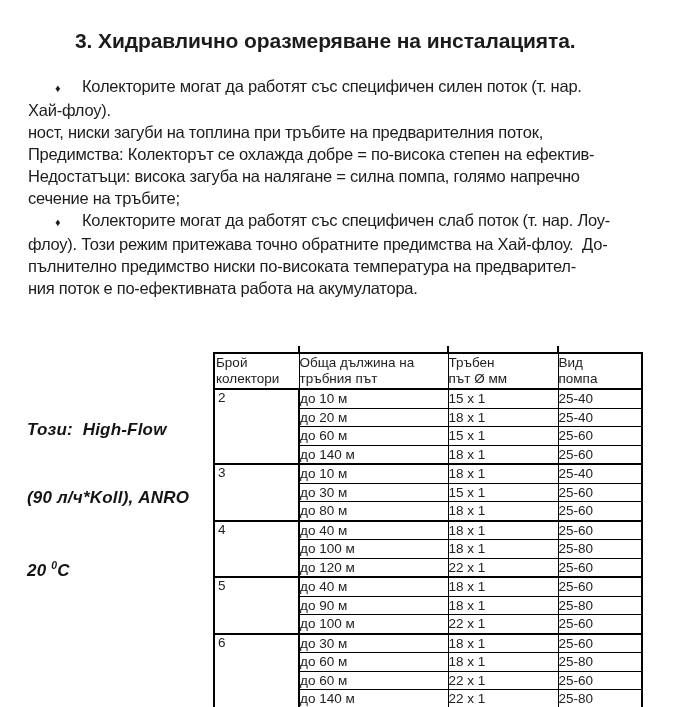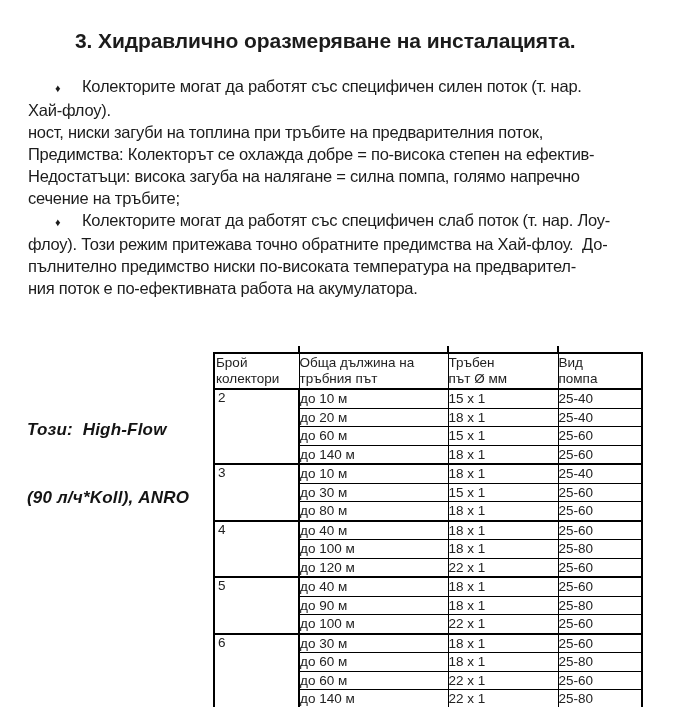--- a/index.html
+++ b/index.html
@@ -76,20 +76,21 @@
     <div class="line"><span>сечение на тръбите;</span></div>
     <div class="line"><span class="bullet">♦</span><span>Колекторите могат да работят със специфичен слаб поток (т. нар. Лоу-</span></div>
     <div class="line"><span>флоу). Този режим притежава точно обратните предимства на Хай-флоу.  До-</span></div>
     <div class="line"><span>пълнително предимство ниски по-високата температура на предварител-</span></div>
     <div class="line"><span>ния поток е по-ефективната работа на акумулатора.</span></div>
   </div>
 
 <div class="flow-label">
   <div>Този:  High-Flow</div>
   <div>(90 л/ч*Koll), ANRO</div>
+  <div><span>20 </span><sup>0</sup><span>C</span></div>
 </div>
 
 <div class="table-clip">
   <table class="pump" id="pump-table">
     <colgroup>
       <col style="width:85px">
         <col style="width:149px">
         <col style="width:110px">
         <col style="width:84px">
     </colgroup>

